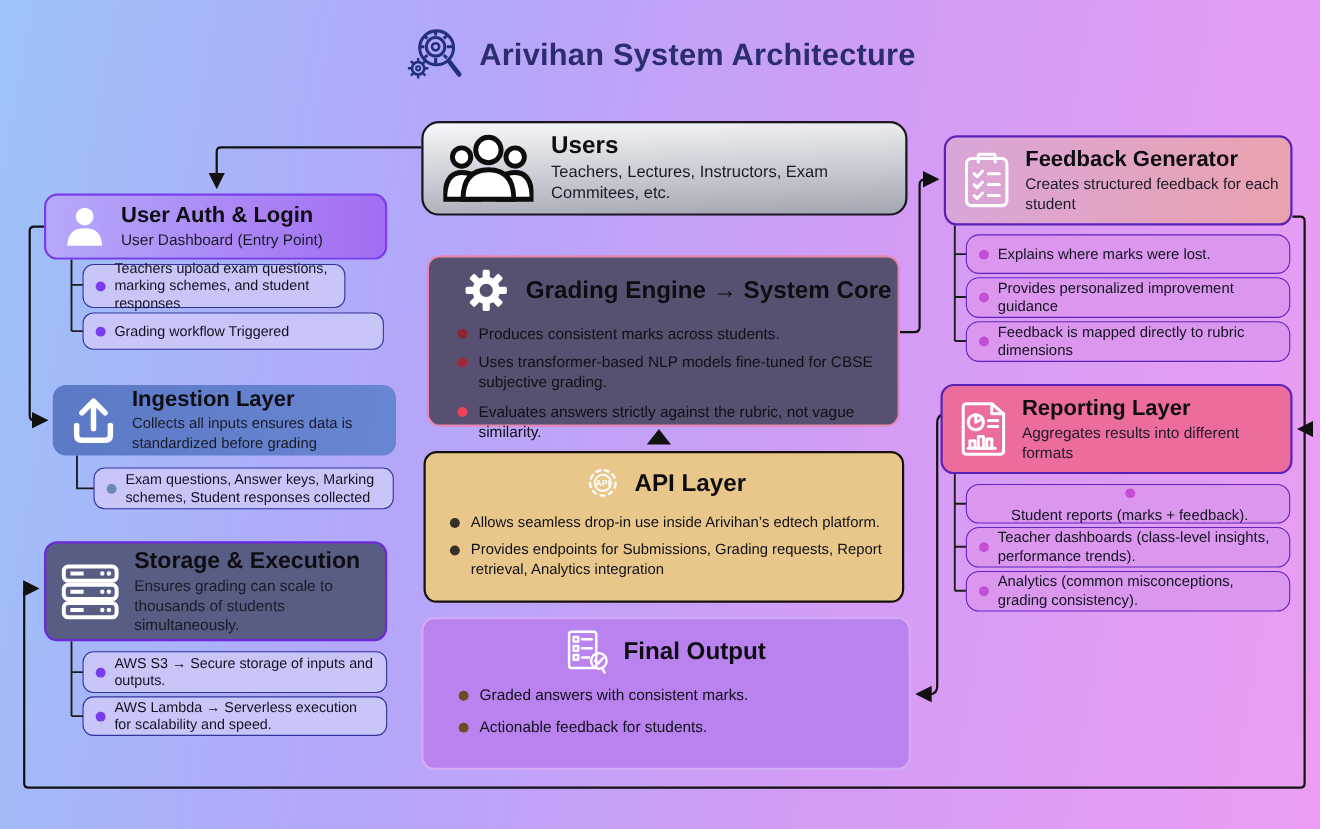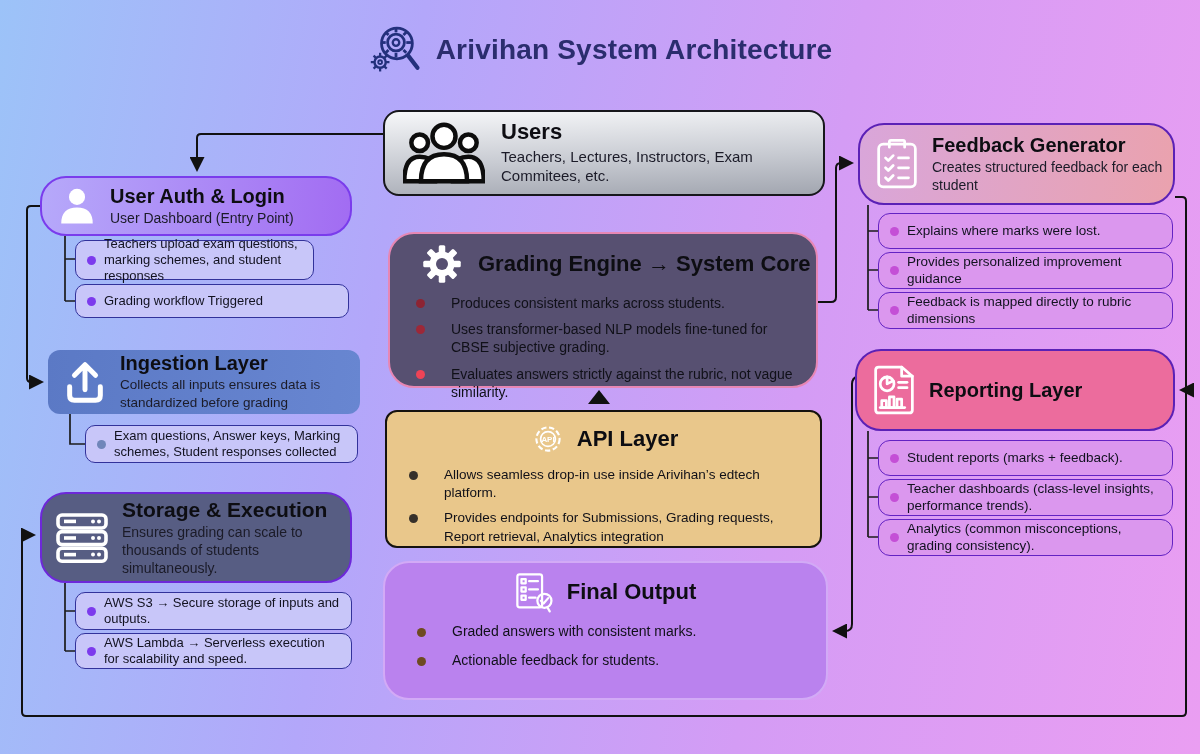--- a/index.html
+++ b/index.html
@@ -8,21 +8,21 @@
     position:relative;width:1200px;height:754px;overflow:hidden;
     background:linear-gradient(100deg,#9cc3f8 0%,#b3a7fa 32%,#d49cf5 65%,#ea9ef2 100%);
   }
   #wires{position:absolute;left:0;top:0;width:1200px;height:754px;pointer-events:none;}
 
   
   .title-bar{position:absolute;left:0;top:20px;width:100%;display:flex;justify-content:center;align-items:center;gap:12px;}
   .title-bar h1{margin:0;font-size:28px;font-weight:bold;color:#2b2d6e;letter-spacing:.2px;}
 
   
-  .node{position:absolute;box-sizing:border-box;border-radius:26px;}
+  .node{position:absolute;box-sizing:border-box;border-radius:12px;}
   .hdr{display:flex;align-items:center;gap:12px;height:100%;box-sizing:border-box;}
   .hdr-text{display:flex;flex-direction:column;gap:2px;}
   .node-title{font-weight:bold;color:#0d0d12;line-height:1.1;}
   .node-sub{color:#1b1b28;line-height:1.3;}
 
   
   #users{left:383px;top:110px;width:442px;height:86px;border:2px solid #17171c;border-radius:16px;
     background:linear-gradient(178deg,#f6f7f9 0%,#c9ccd3 55%,#a2a6b0 100%);}
   #users .hdr{padding:6px 14px 6px 18px;gap:16px;}
   #users .node-title{font-size:22px;}
@@ -50,21 +50,21 @@
   #feedback .node-title{font-size:20px;}
   #feedback .node-sub{font-size:14px;}
 
   #reporting{left:855px;top:349px;width:320px;height:82px;border:2px solid #5b21b6;background:#ec6c9d;}
   #reporting .hdr{padding:6px 10px 6px 14px;}
   #reporting .node-title{font-size:20px;}
   #reporting .node-sub{font-size:14px;}
 
   
   .bullets{list-style:none;margin:4px 0 0 0;padding:0 16px 0 26px;display:flex;flex-direction:column;gap:8px;}
-  .bullets li{display:flex;align-items:flex-start;gap:26px;color:#101018;}
+  .bullets li{display:flex;align-items:flex-start;gap:10px;color:#101018;}
   .dot{width:9px;height:9px;border-radius:50%;flex:none;margin-top:5px;}
 
   #grading{left:388px;top:232px;width:430px;height:156px;border:2.5px solid #e787b4;background:#575071;}
   #grading .g-hdr{display:flex;align-items:center;gap:14px;padding:10px 0 6px 30px;}
   #grading .node-title{font-size:22px;}
   #grading .bullets{font-size:14px;line-height:1.3;}
   #grading li:nth-child(1) .dot{background:#8d2433;}
   #grading li:nth-child(2) .dot{background:#9d2838;}
   #grading li:nth-child(3) .dot{background:#ee4356;}
 
@@ -91,21 +91,21 @@
 
   #ua-item-0{left:75px;top:240px;width:239px;height:40px;}
   #ua-item-1{left:75px;top:284px;width:274px;height:34px;}
   #ing-item-0{left:85px;top:425px;width:273px;height:38px;}
   #ing-item-0 .dot{background:#7086ba;}
   #st-item-0{left:75px;top:592px;width:277px;height:38px;}
   #st-item-1{left:75px;top:633px;width:277px;height:36px;}
   #fb-item-0{left:878px;top:213px;width:295px;height:36px;}
   #fb-item-1{left:878px;top:252px;width:295px;height:37px;}
   #fb-item-2{left:878px;top:292px;width:295px;height:37px;}
-  #rp-item-0{left:878px;top:440px;width:295px;height:36px;}
+  #rp-item-0{left:878px;top:440px;width:295px;height:36px;flex-direction:column;}
   #rp-item-1{left:878px;top:479px;width:295px;height:37px;}
   #rp-item-2{left:878px;top:519px;width:295px;height:37px;}
 
   .icon{flex:none;display:block;}
 </style>
 </head>
 <body>
 
 <div id="stage">
 
@@ -396,20 +396,21 @@
           <line x1="18" y1="12" x2="23.5" y2="12"></line>
             <line x1="18" y1="15.5" x2="23.5" y2="15.5"></line>
           <rect x="7" y="24" width="3" height="4.5"></rect>
           <rect x="12" y="21.5" width="3" height="7"></rect>
           <rect x="17" y="23" width="3" height="5.5"></rect>
           <line x1="6" y1="28.5" x2="22" y2="28.5"></line>
         </g>
       </svg>
       <div class="hdr-text">
         <span class="node-title">Reporting Layer</span>
+        <span class="node-sub">Aggregates results into different formats</span>
       </div>
     </div>
   </div>
   <div class="leaf leaf-r" id="rp-item-0">
     <span class="dot"></span>
     <span>Student reports (marks + feedback).</span>
   </div>
   <div class="leaf leaf-r" id="rp-item-1">
     <span class="dot"></span>
     <span>Teacher dashboards (class-level insights, performance trends).</span>

